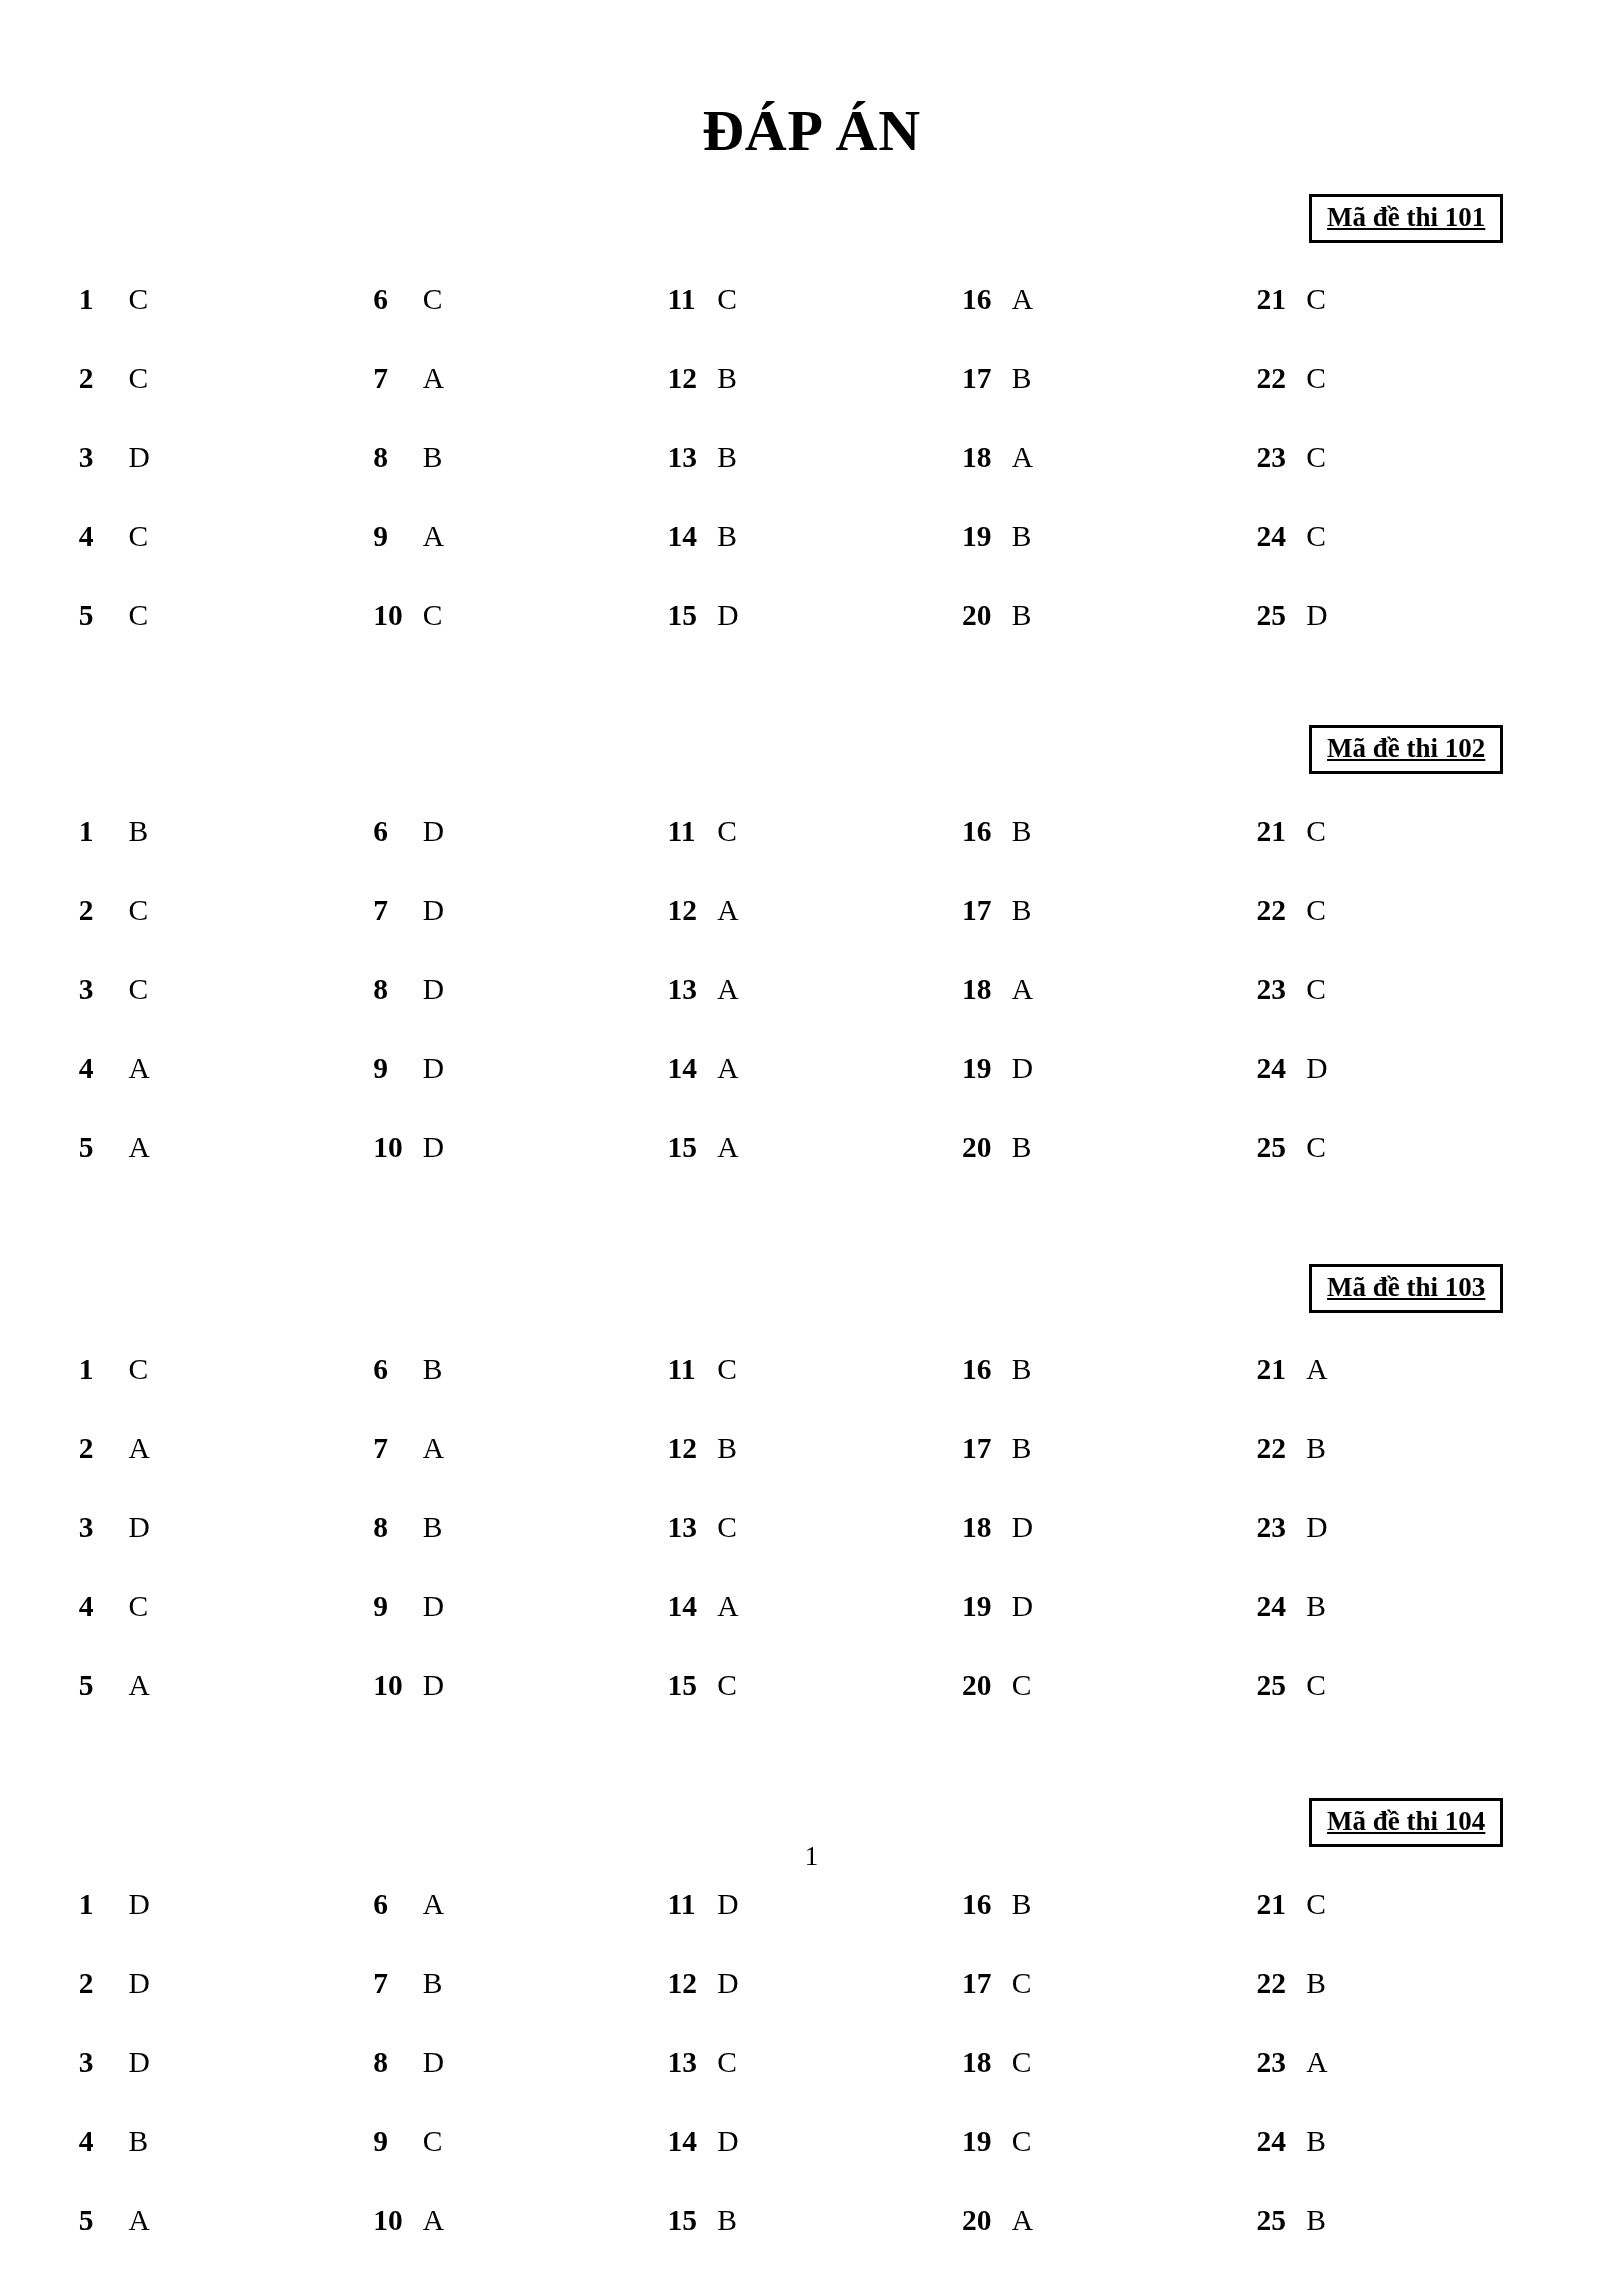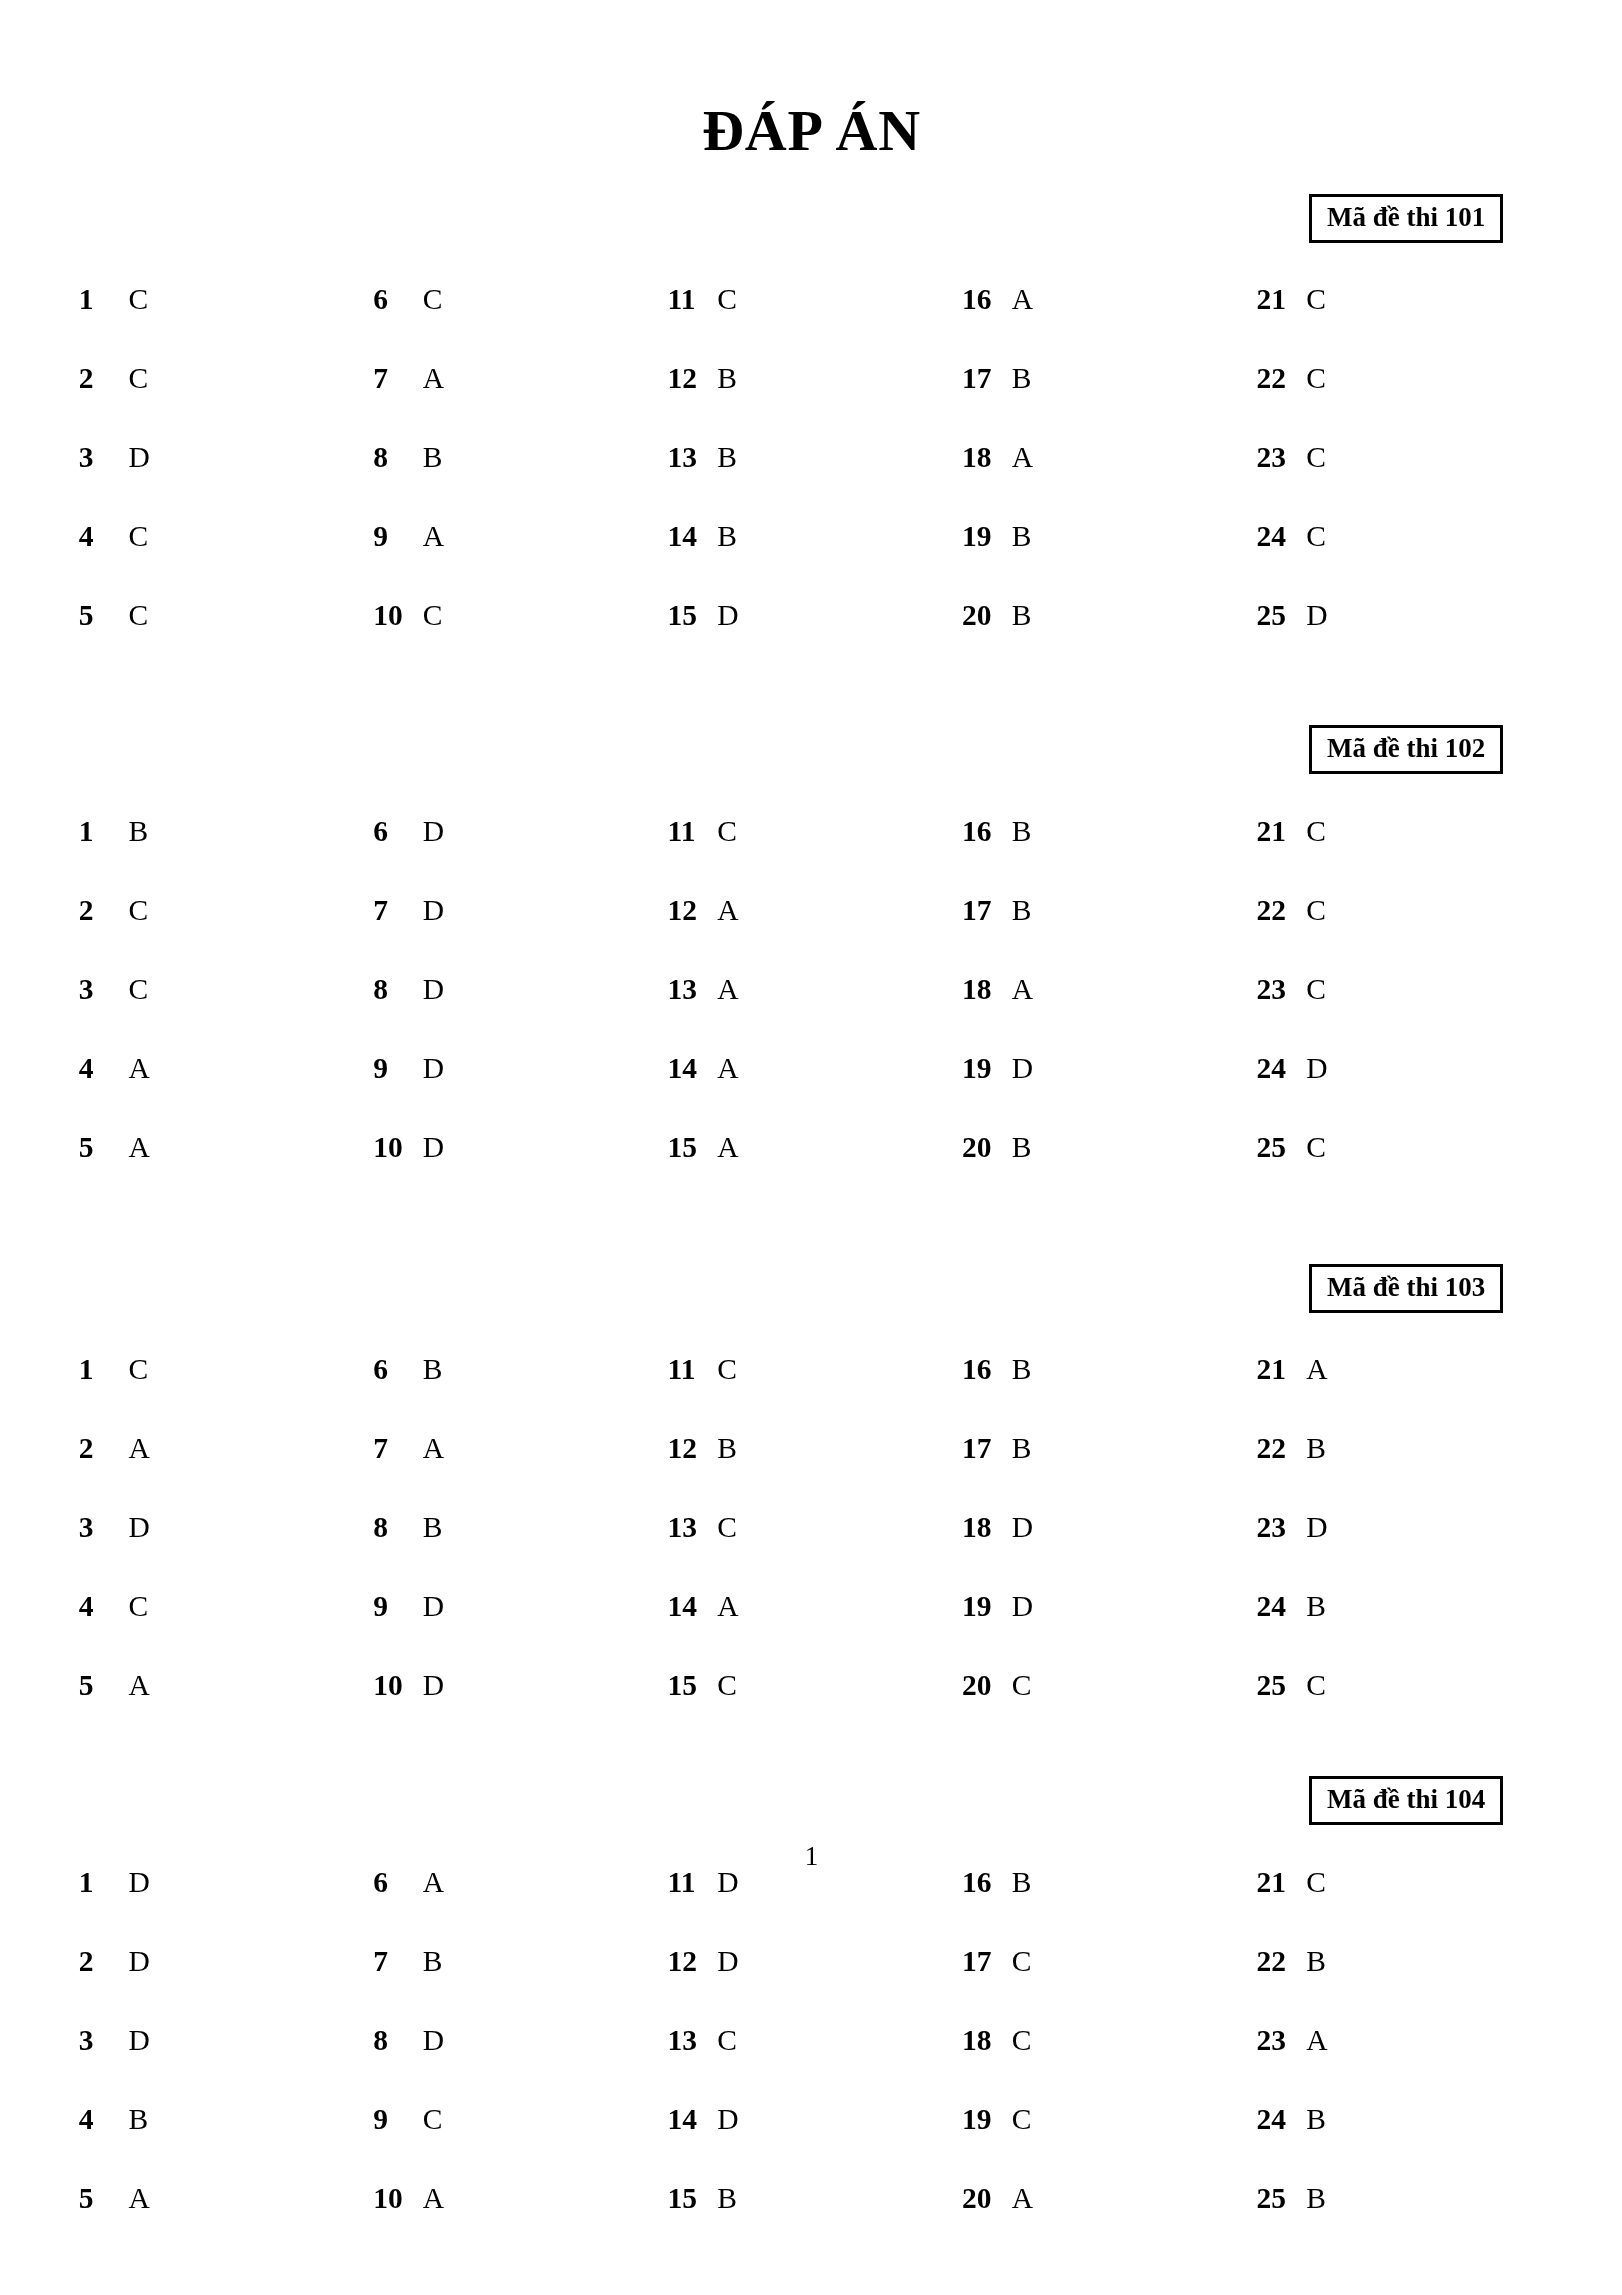--- a/index.html
+++ b/index.html
@@ -37,20 +37,21 @@
     font-weight: bold;
     margin: 0;
     padding-top: 25.5px;
     letter-spacing: 0.3px;
   }
 
   .code-badge-wrap {
     display: flex;
     justify-content: flex-end;
     padding-right: 48px;
+    text-decoration: underline;
   }
   .code-badge {
     border: 3.4px solid #000;
     font-size: 27px;
     font-weight: bold;
     padding: 6.7px 14.7px 9.4px 14.7px;
     line-height: 1;
     white-space: nowrap;
   }
 
@@ -77,21 +78,21 @@
     font-weight: normal;
     padding-left: 10.7px;
   }
 
   .block {
     position: relative;
   }
   .block-1 { margin-top: 32px; }
   .block-2 { margin-top: 70px; }
   .block-3 { margin-top: 77px; }
-  .block-4 { margin-top: 51px; }
+  .block-4 { margin-top: 73px; }
 
   .grid-gap-top { height: 17.4px; }
 
   .page-number {
     position: absolute;
     left: 0;
     right: 0;
     bottom: 64px;
     text-align: center;
     font-size: 27px;

